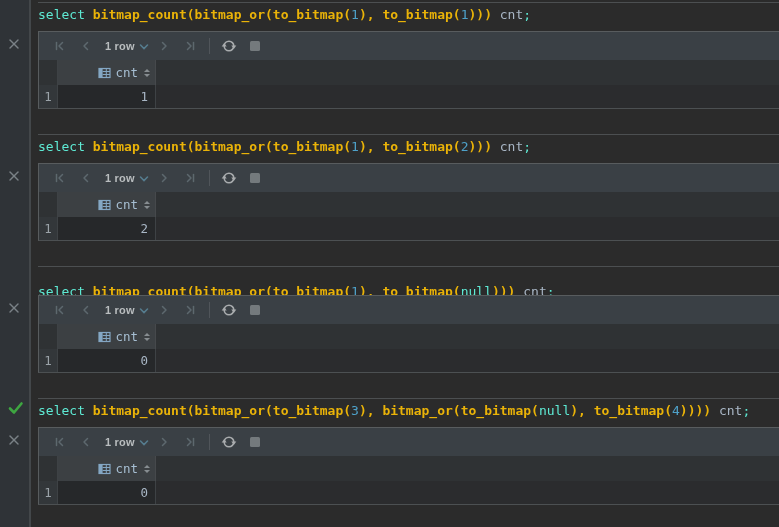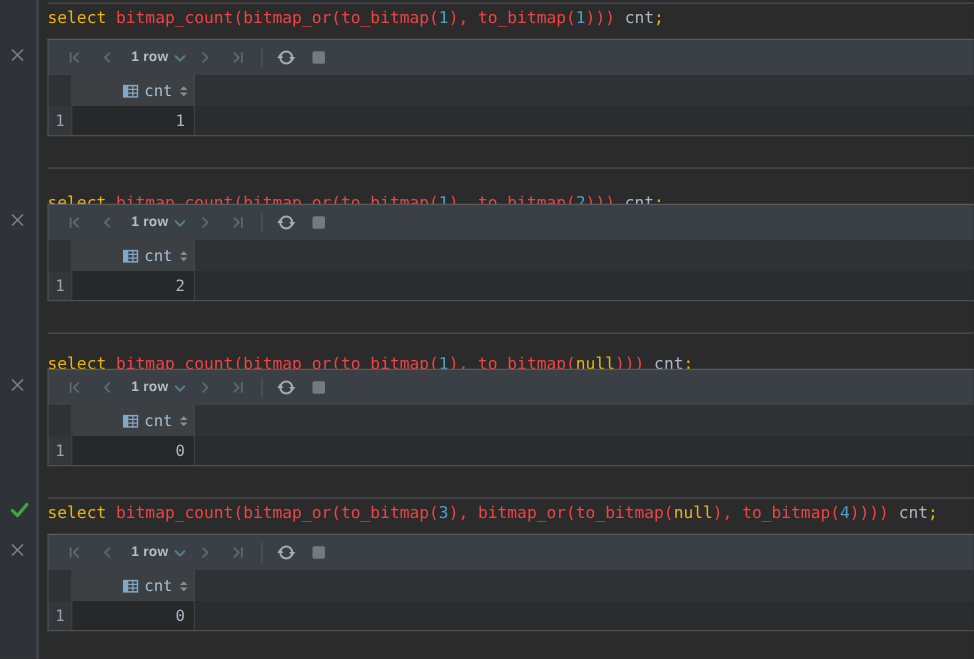--- a/index.html
+++ b/index.html
@@ -17,22 +17,22 @@
   .gutter-icon { position:absolute; left:8px; width:14px; height:14px; }
   .gutter-icon svg { display:block; }
 
   
   .stmt-divider { position:absolute; left:38px; right:0; height:1px; background:#4C4F51; }
   .sql-line {
     position:absolute; left:38px; right:0; height:20px;
     font-family:"DejaVu Sans Mono", monospace; font-size:13px; line-height:20px;
     white-space:pre;
   }
-  .tk-kw  { color:#eab308; }
-  .tk-fn  { color:#ef4444; }
+  .tk-kw  { color:#5eead4; }
+  .tk-fn  { color:#eab308;font-weight:bold; }
   .tk-num { color:#4EA1C9; }
   .tk-pl  { color:#A9B7C6; }
 
   .panel {
     position:absolute; left:38px; width:741px; height:78px;
     border-top:1px solid #585C5E; border-left:1px solid #585C5E;
     border-bottom:1px solid #4C5052;
   }
   .toolbar {
     height:28px; background:#3A4045;
@@ -213,21 +213,21 @@
     <div class="gh-fill"></div>
   </div>
   <div class="grow">
     <div class="gr-num">1</div>
     <div class="gr-val">1</div>
     <div class="gr-fill"></div>
   </div>
 </div>
 
 <div class="stmt-divider" style="top:134px"></div>
-<div class="sql-line" style="top:153px"><span class="tk-kw">select</span><span class="tk-pl"> </span><span class="tk-fn">bitmap_count(bitmap_or(to_bitmap(</span><span class="tk-num">1</span><span class="tk-fn">), to_bitmap(</span><span class="tk-num">2</span><span class="tk-fn">)))</span><span class="tk-pl"> cnt</span><span class="tk-kw">;</span></div>
+<div class="sql-line" style="top:137px"><span class="tk-kw">select</span><span class="tk-pl"> </span><span class="tk-fn">bitmap_count(bitmap_or(to_bitmap(</span><span class="tk-num">1</span><span class="tk-fn">), to_bitmap(</span><span class="tk-num">2</span><span class="tk-fn">)))</span><span class="tk-pl"> cnt</span><span class="tk-kw">;</span></div>
 <div class="panel" style="top:163px">
   <div class="toolbar">
     <span class="tb-btn">
         <svg width="14" height="14" viewBox="0 0 14 14">
           <use href="#ic-first"></use>
         </svg>
       </span>
     <span class="tb-btn">
         <svg width="14" height="14" viewBox="0 0 14 14">
           <use href="#ic-prev"></use>

